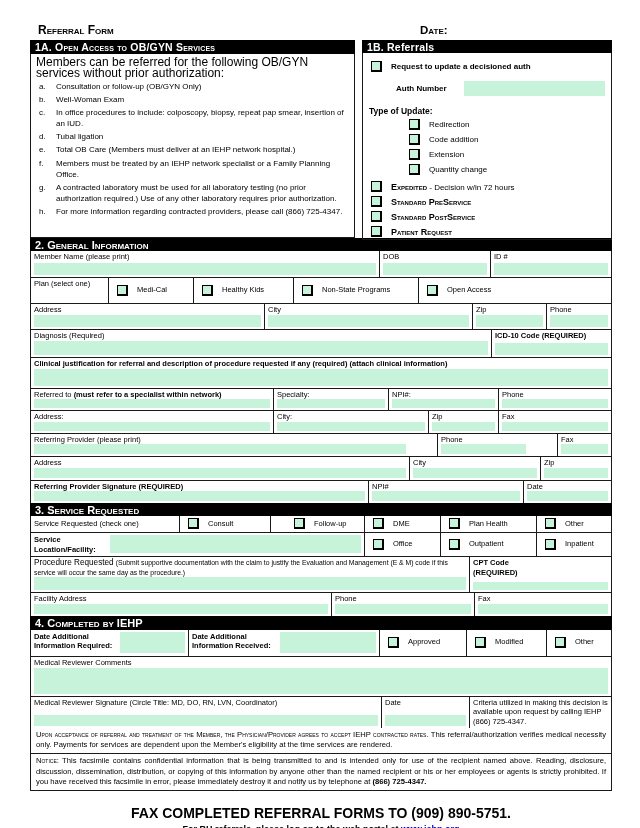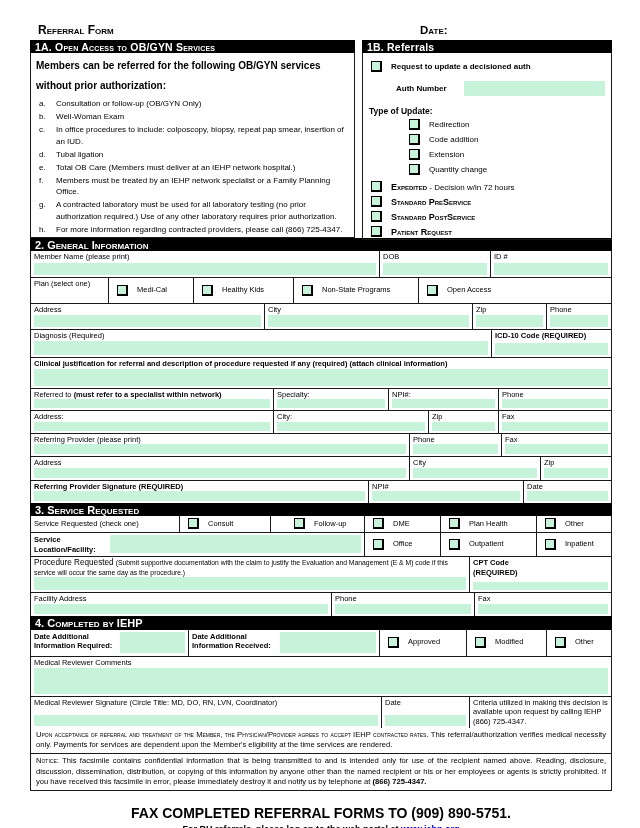--- a/index.html
+++ b/index.html
@@ -12,21 +12,21 @@
   .date-label { position:absolute; left:390px; top:2px; font-weight:bold; font-size:11.5px; font-variant:small-caps; }
 
   .cols { display:flex; gap:7px; height:198px; }
   .col-a { width:325px; display:flex; flex-direction:column; box-sizing:border-box; }
   .col-b { width:250px; display:flex; flex-direction:column; box-sizing:border-box; }
 
   .bar { background:#000; color:#fff; font-weight:bold; font-size:10.5px; line-height:12px; height:14px; padding:1px 5px 0; box-sizing:border-box; font-variant:small-caps; letter-spacing:0.2px; }
   .bar.mixed { font-variant:normal; }
   .boxbody { border:1px solid #1a1a1a; border-top:none; flex:1; padding:3px 4px 2px; box-sizing:border-box; }
 
-  .intro { font-weight:bold; font-size:10px; line-height:20px; padding-left:1px; }
+  .intro { font-weight:normal; font-size:12px; line-height:11px; padding-left:1px; }
   .item { display:flex; font-size:8px; line-height:11.3px; margin-top:1.8px; }
   .item .k { width:17px; padding-left:4px; flex:none; }
   .item .t { flex:1; padding-right:1px; }
 
   .cb { width:8px; height:8px; background:#c6f3d9; border:1px solid #000; border-right-width:2px; border-bottom-width:2px; flex:none; box-sizing:content-box; }
   .cbrow { display:flex; align-items:center; gap:9px; font-size:8px; }
   .cbrow .t8b { font-weight:bold; font-size:8px; }
   .scb { font-variant:small-caps; font-weight:bold; font-size:9px; }
   .authrow { display:flex; align-items:center; margin:9px 0 0 29px; }
   .authrow .albl { font-weight:bold; font-size:8px; width:68px; flex:none; }
@@ -259,21 +259,21 @@
       </div>
       <div class="tc" style="width:70px;">
         <div class="lbl">Zip</div>
         <div class="fill" style="height:9px;"></div>
       </div>
       <div class="tc grow">
         <div class="lbl">Fax</div>
         <div class="fill" style="height:9px;"></div>
       </div>
     </div>
-    <div class="trow" style="min-height:22px;">
+    <div class="trow" style="min-height:22px;gap:28px;">
       <div class="tc" style="width:378px;">
         <div class="lbl">Referring Provider (please print)</div>
         <div class="fill" style="height:10px;"></div>
       </div>
       <div class="tc" style="width:92px;">
         <div class="lbl">Phone</div>
         <div class="fill" style="height:10px;"></div>
       </div>
       <div class="tc grow">
         <div class="lbl">Fax</div>

